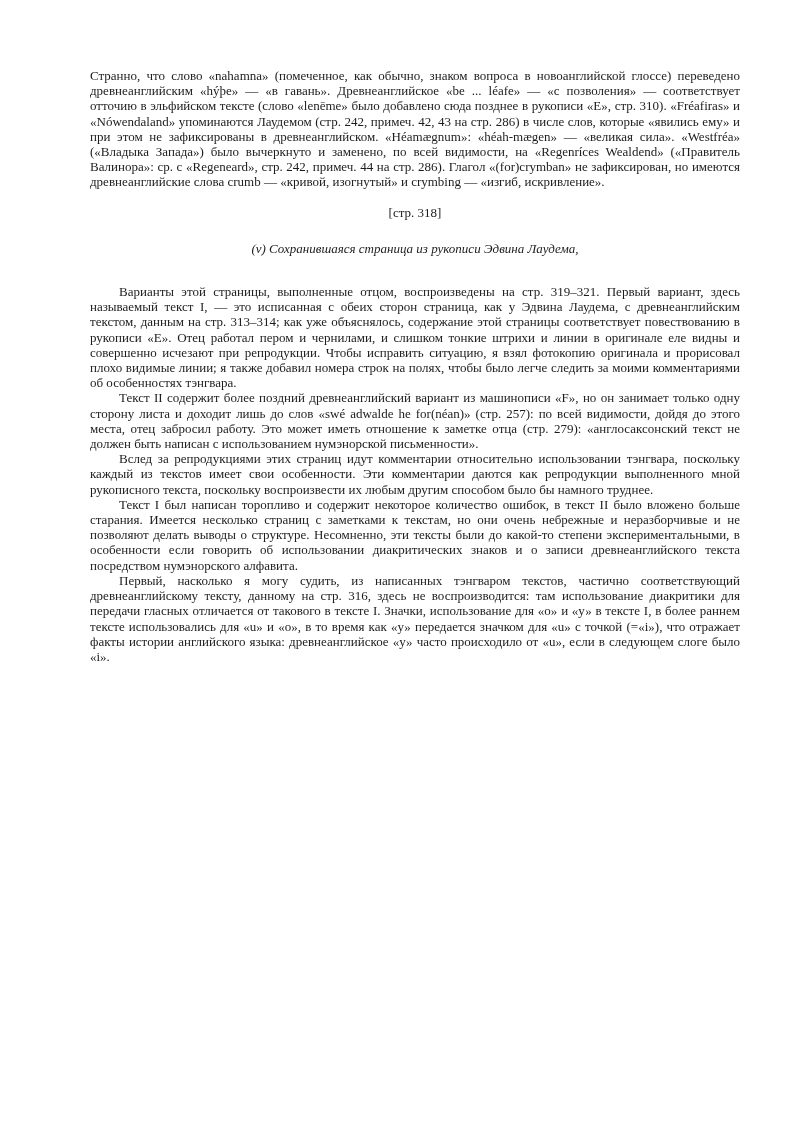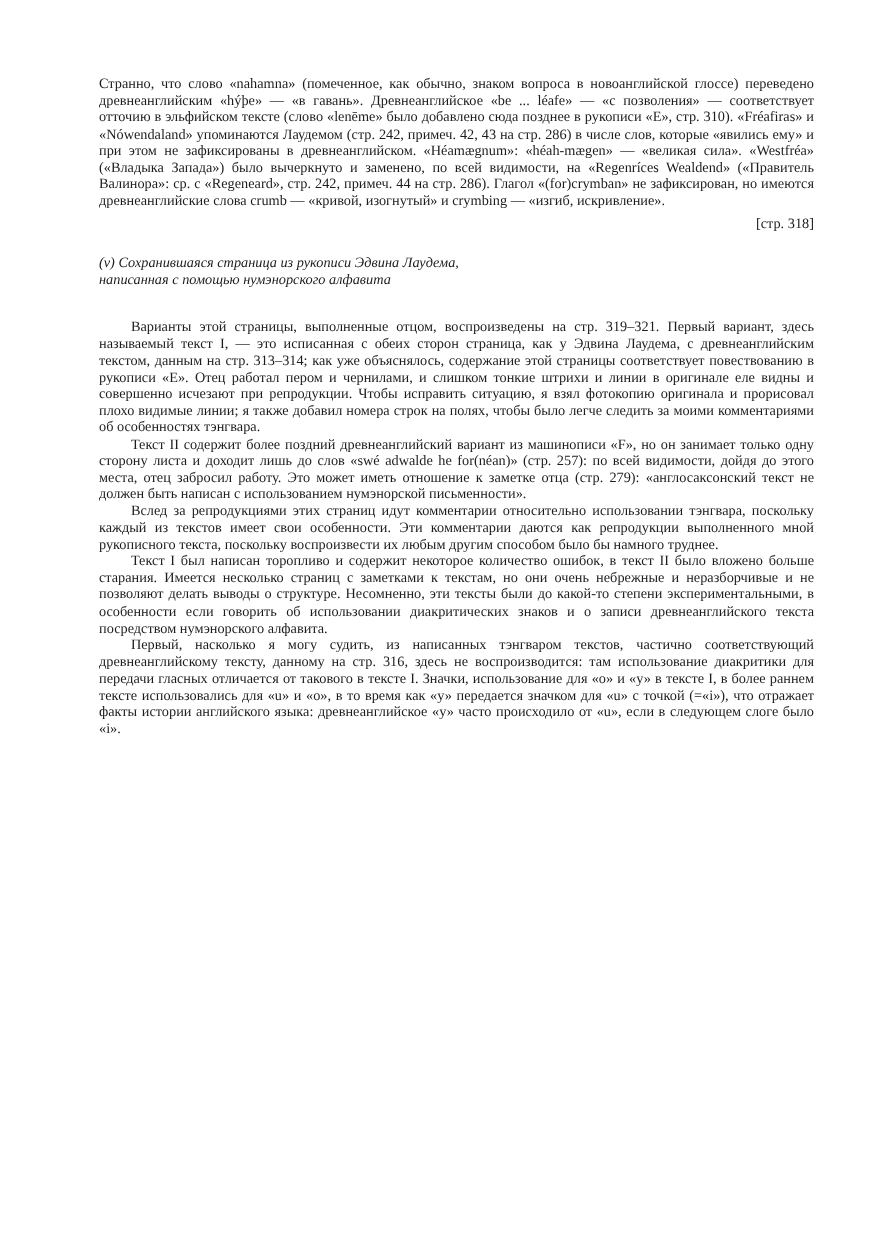--- a/index.html
+++ b/index.html
@@ -25,25 +25,26 @@
     line-height: 15.2px;
   }
   .para {
     text-align: justify;
     margin: 0;
   }
   .para.indent {
     text-indent: 29px;
   }
   .page-marker {
-    margin-top: 5px;
-    text-align: right;
+    margin-top: 15px;
+    text-align: center;
   }
   .section-heading {
     margin-top: 21px;
+    text-align: center;
     font-style: italic;
   }
   .section-heading .hline {
     display: block;
   }
   .body-block {
     margin-top: 28px;
   }
 </style>
 </head>
@@ -51,21 +52,20 @@
 
 <div class="page">
   <div class="text-column">
 
     <p class="para">Странно, что слово «nahamna» (помеченное, как обычно, знаком вопроса в новоанглийской глоссе) переведено древнеанглийским «hýþe» — «в гавань». Древнеанглийское «be ... léafe» — «с позволения» — соответствует отточию в эльфийском тексте (слово «lenēme» было добавлено сюда позднее в рукописи «E», стр. 310). «Fréafiras» и «Nówendaland» упоминаются Лаудемом (стр. 242, примеч. 42, 43 на стр. 286) в числе слов, которые «явились ему» и при этом не зафиксированы в древнеанглийском. «Héamægnum»: «héah-mægen» — «великая сила». «Westfréa» («Владыка Запада») было вычеркнуто и заменено, по всей видимости, на «Regenríces Wealdend» («Правитель Валинора»: ср. с «Regeneard», стр. 242, примеч. 44 на стр. 286). Глагол «(for)crymban» не зафиксирован, но имеются древнеанглийские слова crumb — «кривой, изогнутый» и crymbing — «изгиб, искривление».</p>
 
     <p class="para page-marker">[стр. 318]</p>
 
     <div class="section-heading">
       <span class="hline">(v) Сохранившаяся страница из рукописи Эдвина Лаудема,</span>
-      <span class="hline">написанная с помощью нумэнорского алфавита</span>
     </div>
 
     <div class="body-block">
       <p class="para indent">Варианты этой страницы, выполненные отцом, воспроизведены на стр. 319–321. Первый вариант, здесь называемый текст I, — это исписанная с обеих сторон страница, как у Эдвина Лаудема, с древнеанглийским текстом, данным на стр. 313–314; как уже объяснялось, содержание этой страницы соответствует повествованию в рукописи «E». Отец работал пером и чернилами, и слишком тонкие штрихи и линии в оригинале еле видны и совершенно исчезают при репродукции. Чтобы исправить ситуацию, я взял фотокопию оригинала и прорисовал плохо видимые линии; я также добавил номера строк на полях, чтобы было легче следить за моими комментариями об особенностях тэнгвара.</p>
       <p class="para indent">Текст II содержит более поздний древнеанглийский вариант из машинописи «F», но он занимает только одну сторону листа и доходит лишь до слов «swé adwalde he for(néan)» (стр. 257): по всей видимости, дойдя до этого места, отец забросил работу. Это может иметь отношение к заметке отца (стр. 279): «англосаксонский текст не должен быть написан с использованием нумэнорской письменности».</p>
       <p class="para indent">Вслед за репродукциями этих страниц идут комментарии относительно использовании тэнгвара, поскольку каждый из текстов имеет свои особенности. Эти комментарии даются как репродукции выполненного мной рукописного текста, поскольку воспроизвести их любым другим способом было бы намного труднее.</p>
       <p class="para indent">Текст I был написан торопливо и содержит некоторое количество ошибок, в текст II было вложено больше старания. Имеется несколько страниц с заметками к текстам, но они очень небрежные и неразборчивые и не позволяют делать выводы о структуре. Несомненно, эти тексты были до какой-то степени экспериментальными, в особенности если говорить об использовании диакритических знаков и о записи древнеанглийского текста посредством нумэнорского алфавита.</p>
       <p class="para indent">Первый, насколько я могу судить, из написанных тэнгваром текстов, частично соответствующий древнеанглийскому тексту, данному на стр. 316, здесь не воспроизводится: там использование диакритики для передачи гласных отличается от такового в тексте I. Значки, использование для «о» и «у» в тексте I, в более раннем тексте использовались для «u» и «о», в то время как «у» передается значком для «u» с точкой (=«i»), что отражает факты истории английского языка: древнеанглийское «у» часто происходило от «u», если в следующем слоге было «i».</p>
     </div>
 

